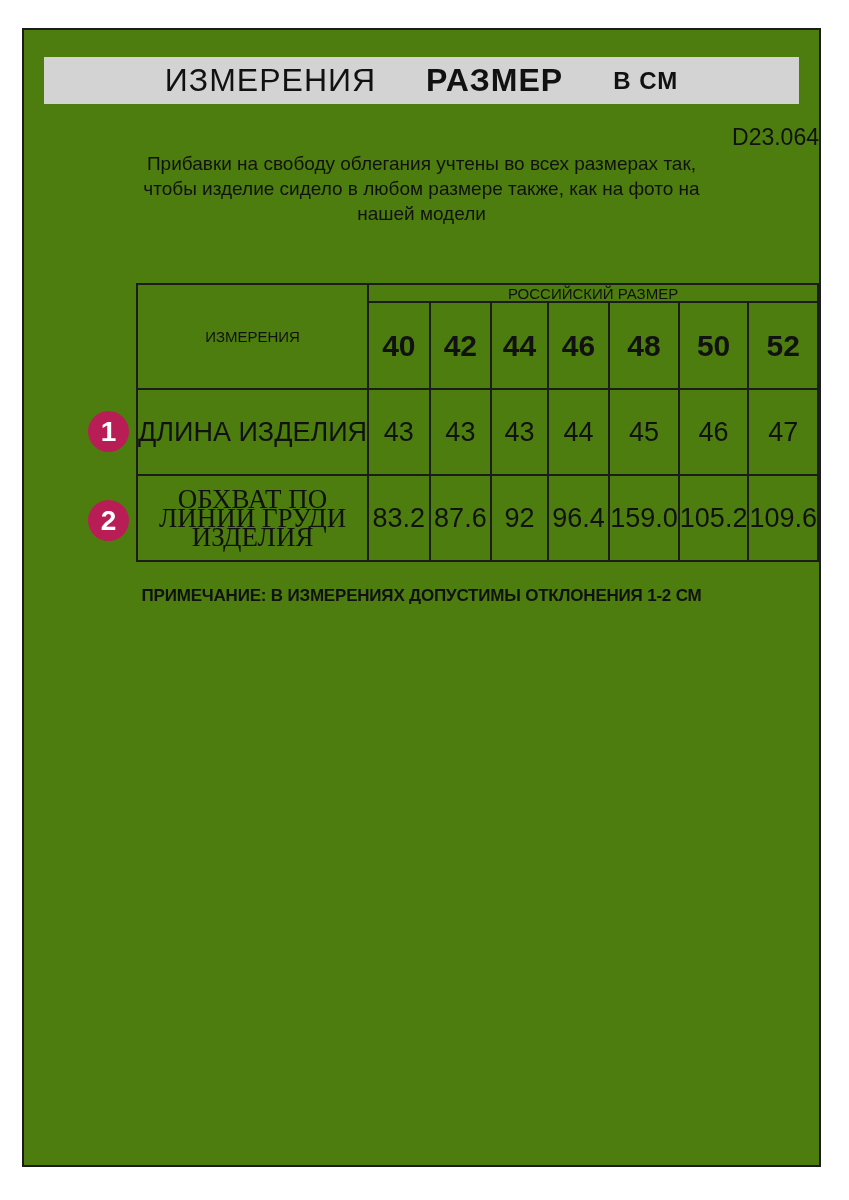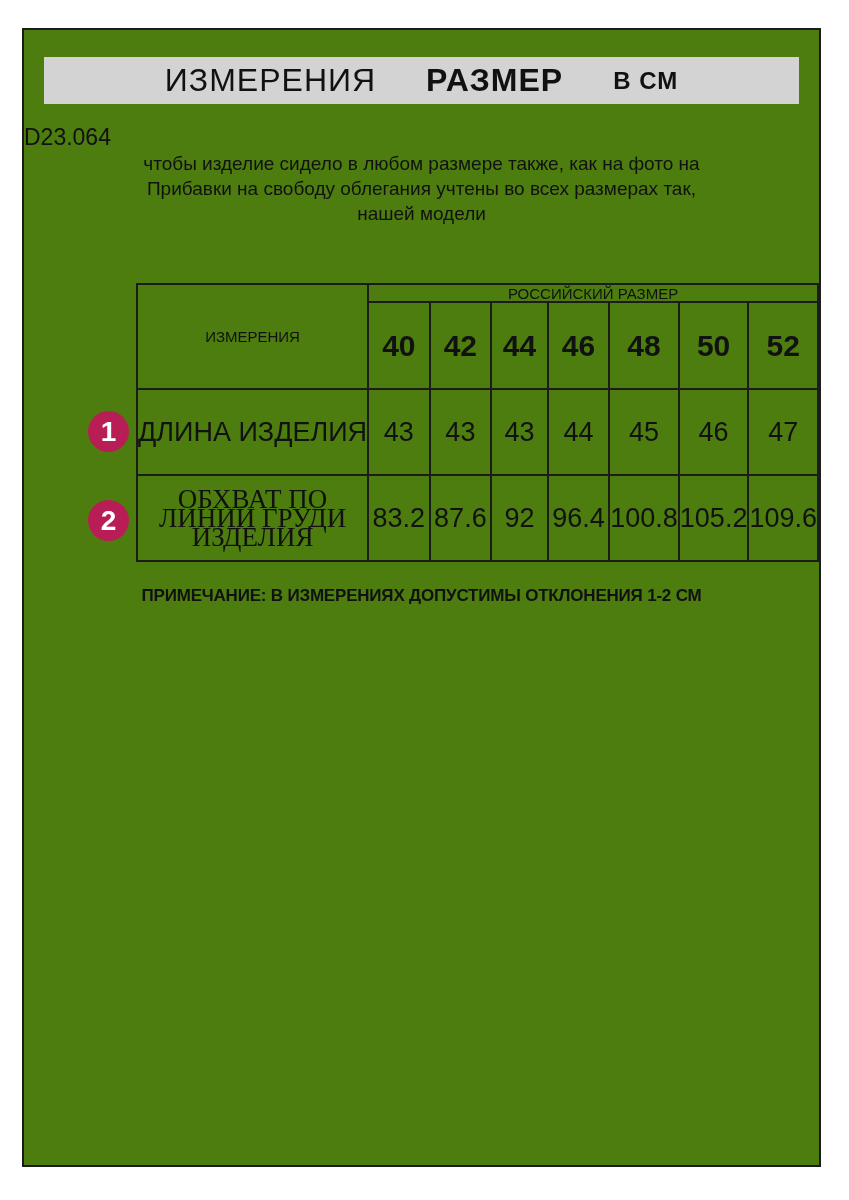--- a/index.html
+++ b/index.html
@@ -38,21 +38,21 @@
     white-space: nowrap;
   }
   .banner .w1 { font-size: 32px; font-weight: 400; letter-spacing: 1px; }
   .banner .w2 { font-size: 32px; font-weight: 700; letter-spacing: 1px; }
   .banner .w3 { font-size: 24px; font-weight: 700; letter-spacing: 1px; }
   .product-code {
     position: absolute;
     top: 94px;
     left: 0;
     width: 100%;
-    text-align: left;
+    text-align: right;
     font-size: 23px;
     font-weight: 400;
   }
   .description {
     position: absolute;
     top: 121px;
     left: 0;
     width: 100%;
     text-align: center;
     font-size: 19px;
@@ -121,22 +121,22 @@
 
   <div class="banner">
     <span class="w1">ИЗМЕРЕНИЯ</span>
     <span class="w2">РАЗМЕР</span>
     <span class="w3">В СМ</span>
   </div>
 
   <div class="product-code">D23.064</div>
 
   <div class="description">
+    <div>Прибавки на свободу облегания учтены во всех размерах так,</div>
     <div>чтобы изделие сидело в любом размере также, как на фото на</div>
-    <div>Прибавки на свободу облегания учтены во всех размерах так,</div>
     <div>нашей модели</div>
   </div>
 
   <table class="size-table">
     <colgroup>
       <col class="col-label">
       <col class="col-size">
         <col class="col-size">
         <col class="col-size">
         <col class="col-size">
@@ -167,21 +167,21 @@
         <td>45</td>
         <td>46</td>
         <td>47</td>
       </tr>
       <tr class="row-data">
         <td class="label-cell label-cell-multi">ОБХВАТ ПО ЛИНИИ ГРУДИ ИЗДЕЛИЯ</td>
         <td>83.2</td>
         <td>87.6</td>
         <td>92</td>
         <td>96.4</td>
-        <td>100.8</td>
+        <td>159.0</td>
         <td>105.2</td>
         <td>109.6</td>
       </tr>
     </tbody>
   </table>
 
   <div class="badge badge-1">1</div>
   <div class="badge badge-2">2</div>
 
   <div class="note">ПРИМЕЧАНИЕ: В ИЗМЕРЕНИЯХ ДОПУСТИМЫ ОТКЛОНЕНИЯ 1-2 СМ</div>

